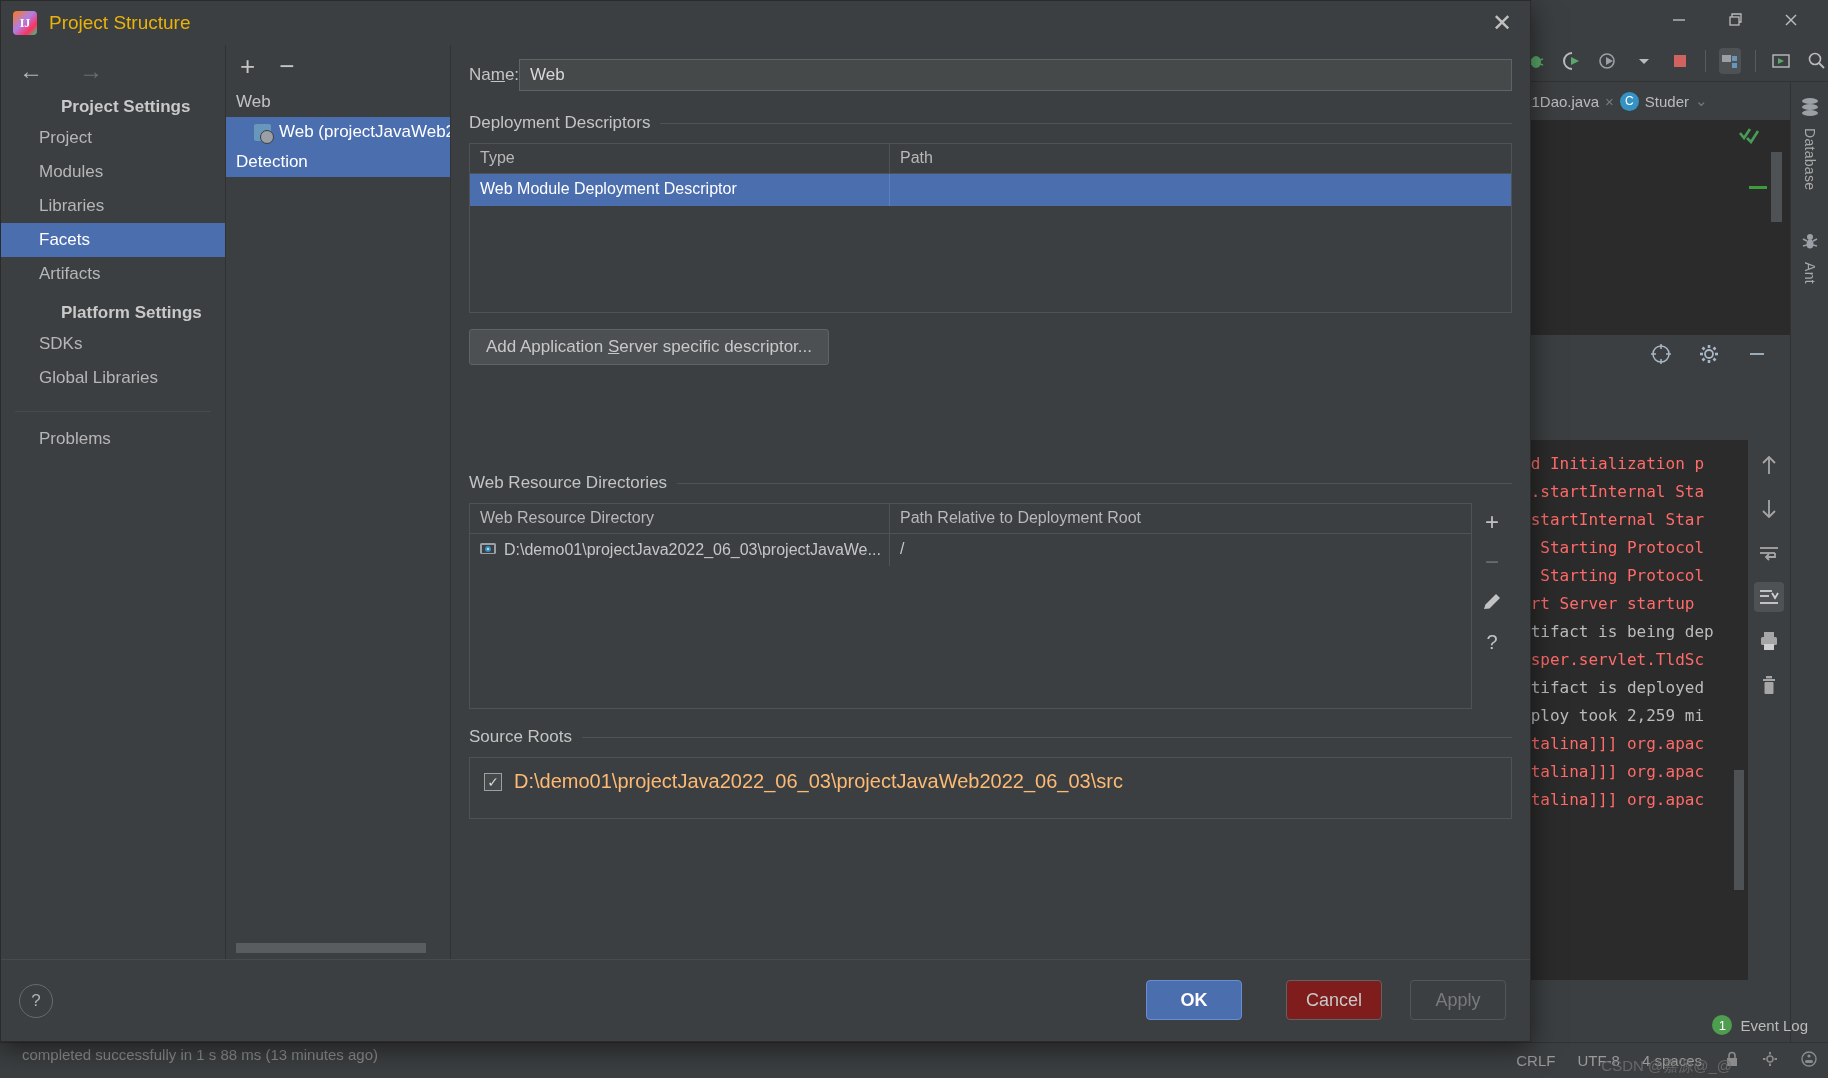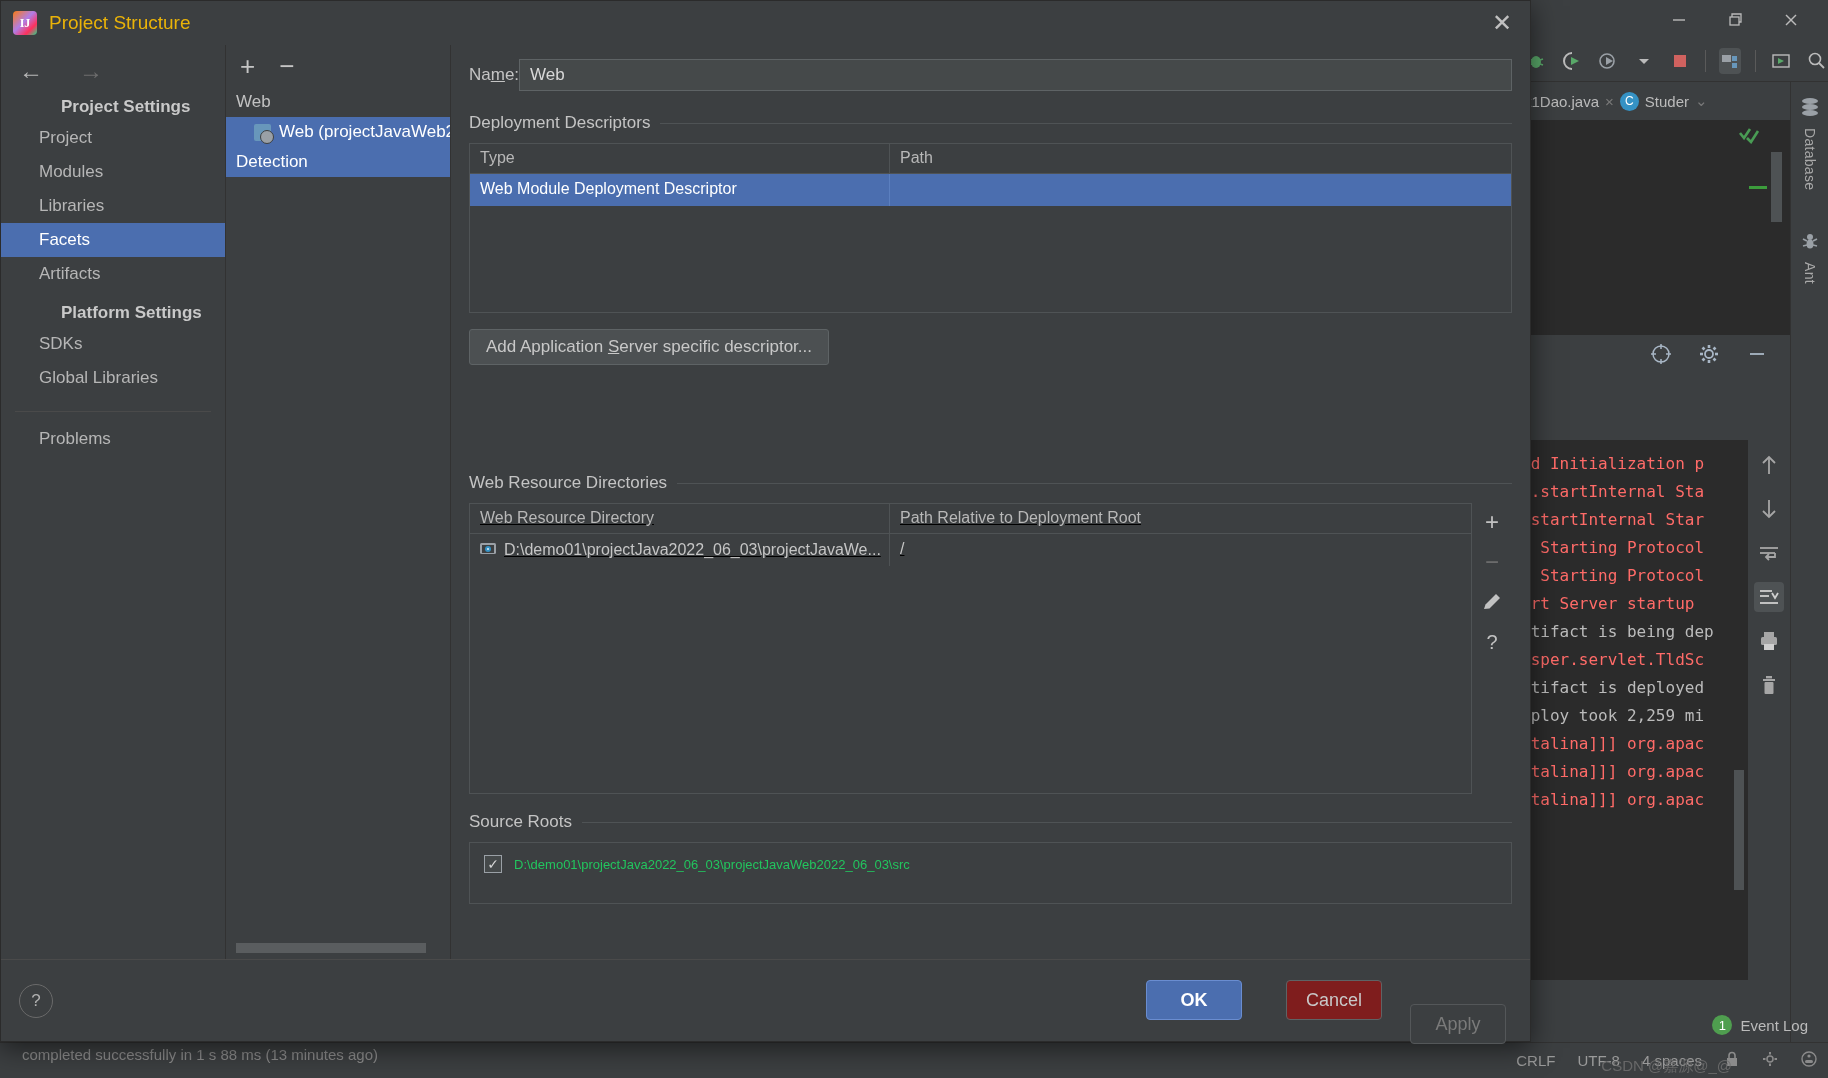--- a/index.html
+++ b/index.html
@@ -185,41 +185,41 @@
     background: #4c5052; border: 1px solid #5e6365; color: #c8c8c8;
     font-size: 17px; padding: 7px 16px; border-radius: 3px;
     font-family: "Liberation Sans", sans-serif;
   }
   .btn u { text-decoration: underline; }
 
   .srcroot-box { border: 1px solid #4f5355; margin-top: 10px; height: 62px; padding: 12px 0 0 14px; }
   .srcroot-row { display: flex; align-items: center; gap: 12px; }
   .cbox { width: 18px; height: 18px; border: 1px solid #9aa0a6; background: #45494a;
           display: flex; align-items: center; justify-content: center; color: #d6d6d6; font-size: 14px; }
-  .srcroot-text { font-size: 13px; color: #22c55e; }
+  .srcroot-text { font-size: 20px; color: #fdba74; }
 
   
   .dlg-footer {
     position: absolute; left: 0; right: 0; bottom: 0; height: 82px;
     background: #3c3f41; border-top: 1px solid #4a4a4a;
   }
   .help-btn {
     position: absolute; left: 18px; top: 24px; width: 34px; height: 34px; border-radius: 50%;
     border: 1px solid #6a6a6a; color: #b0b0b0; font-size: 17px;
     display: flex; align-items: center; justify-content: center;
   }
   .footer-btns { position: absolute; right: 24px; top: 20px; display: flex; gap: 28px; }
   .fbtn {
     min-width: 96px; height: 40px; border-radius: 4px; font-size: 18px;
     display: flex; align-items: center; justify-content: center;
     font-family: "Liberation Sans", sans-serif;
   }
   .fbtn.primary { background: #4b6eaf; border: 1px solid #6a8dd0; color: #ffffff; font-weight: bold; }
   .fbtn.normal { background: #7f1d1d; border: 1px solid #5e6365; color: #c8c8c8; margin-left: 16px; }
-  .fbtn.disabled { background: #3c3f41; border: 1px solid #545759; color: #7a7a7a; margin-top: 24px; }
+  .fbtn.disabled { background: #3c3f41; border: 1px solid #545759; color: #7a7a7a; }
 </style>
 </head>
 <body>
 
 <div id="ide-bg">
 
   <div class="ide-titlebar">
     <div class="win-btn">
       <svg width="18" height="18" viewBox="0 0 18 18">
           <line x1="3" y1="9" x2="15" y2="9" stroke="#bbb" stroke-width="1.4"></line>
@@ -557,21 +557,21 @@
         </button>
       </div>
 
       <div class="section" style="margin-top:108px;">
         <div class="section-head">
           <span class="section-title">Web Resource Directories</span>
           <span class="section-rule"></span>
         </div>
 
         <div class="tbl-wrap">
-          <div class="tbl" style="height:291px;text-decoration:underline;">
+          <div class="tbl" style="height:206px;">
             <div class="tbl-head">
               <div class="th" style="width:420px;">Web Resource Directory</div>
               <div class="th" style="flex:1;">Path Relative to Deployment Root</div>
             </div>
             <div class="tr">
               <div class="td" style="width:420px; display:flex; align-items:center; gap:8px; padding-top:0;">
                 <span style="flex:none;">
                   <svg width="16" height="14" viewBox="0 0 16 14">
                       <rect x="0" y="2" width="16" height="11" rx="1.5" fill="#9aa0a6"></rect>
                       <rect x="2" y="4" width="12" height="8" fill="#3c3f41"></rect>

